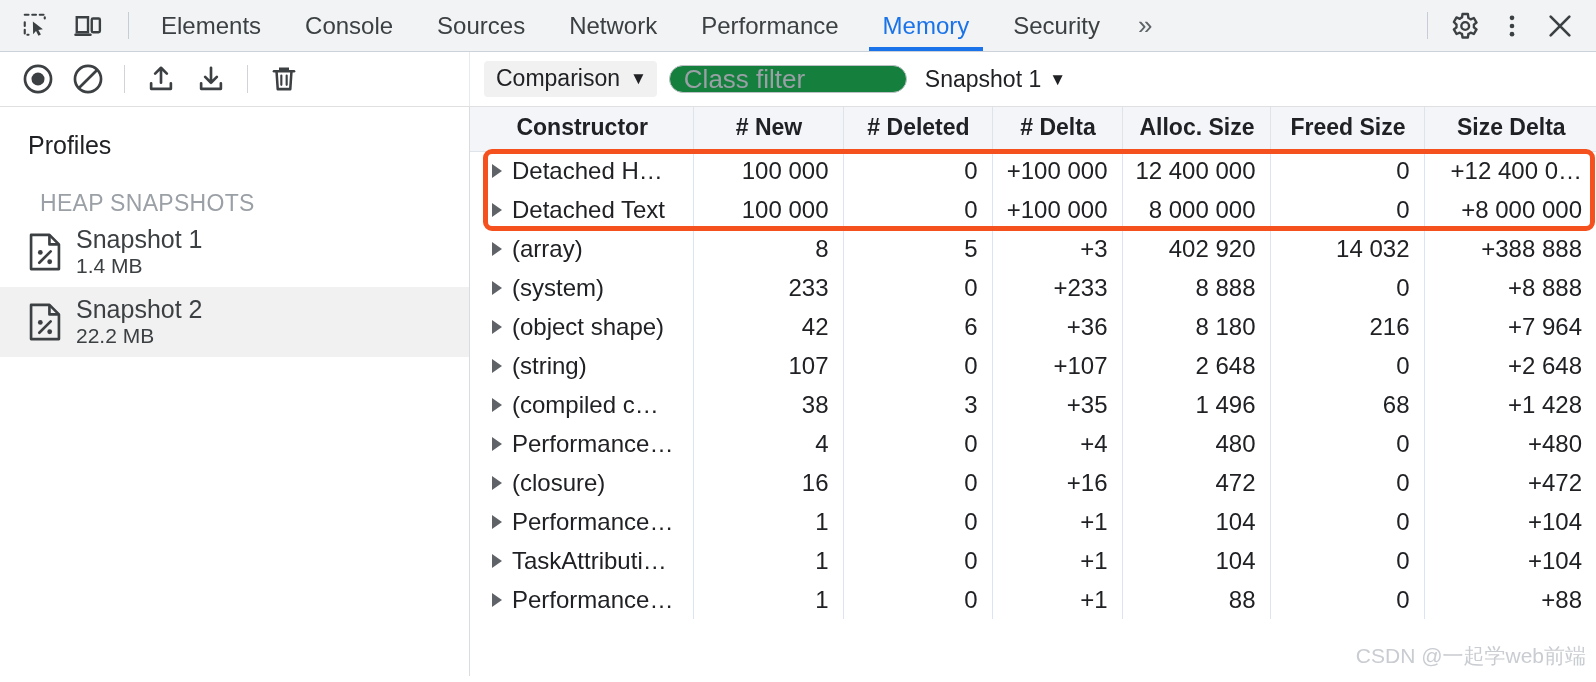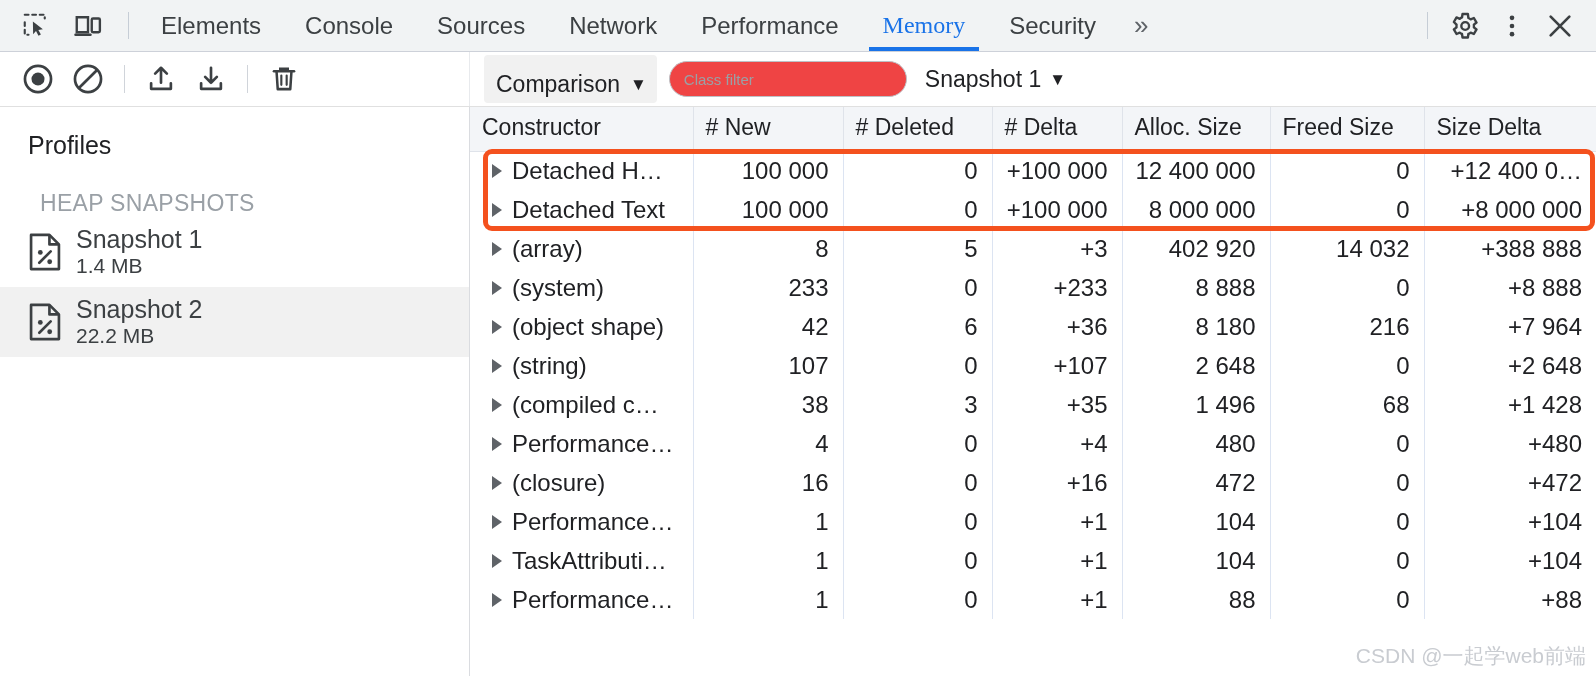--- a/index.html
+++ b/index.html
@@ -32,21 +32,21 @@
   .tabs { display:flex; align-items:stretch; flex: 1 1 auto; }
   .tab {
     display:flex; align-items:center;
     padding: 0 22px;
     font-size: 24px;
     color: #3c4043;
     cursor: pointer;
     position: relative;
     white-space: nowrap;
   }
-  .tab.active { color: #1a73e8; font-family: Liberation Serif, serif; }
+  .tab.active { color: #1a73e8; }
   .tab.active::after {
     content:""; position:absolute; left: 8px; right: 8px; bottom: 0;
     height: 4px; background: #1a73e8;
   }
   .tab.more { font-size: 26px; padding: 0 16px; color:#5f6368; }
   .tb-right { display:flex; align-items:center; padding-right: 14px; gap: 4px; }
 
   
   .toolbar2 {
     height: 55px;
@@ -63,42 +63,42 @@
   .t2-btn {
     width: 44px; height: 44px; display:flex; align-items:center; justify-content:center;
     border-radius: 4px; cursor:pointer;
   }
   .t2-sep { width:1px; height: 28px; background:#d0d4da; margin: 0 8px; }
   .t2-right { flex:1; display:flex; align-items:center; gap: 12px; padding-left: 14px; }
 
   .dropdown-btn {
     background: #f1f1f1;
     border-radius: 4px;
-    padding: 16px 10px 5px 12px;
+    padding: 4px 10px 5px 12px;
     font-size: 23px; color:#202124;
     display:flex; align-items:center; gap: 10px;
     cursor: pointer;
     white-space: nowrap;
   }
   .dropdown-plain {
     background: transparent;
     padding: 4px 6px;
     font-size: 23px; color:#202124;
     display:flex; align-items:center; gap: 8px;
     cursor: pointer; white-space: nowrap;
   }
   .caret { font-size: 17px; line-height: 1; color:#202124; }
   .class-filter {
-    width: 238px; height: 36px;
+    width: 238px; height: 28px;
     border: 1px solid #bdc1c6;
     border-radius: 18px;
     padding: 0 14px;
-    font-size: 15px;
+    font-size: 26px;
     font-family: "Liberation Sans", sans-serif;
-    color: #202124; background:#ef4444;
+    color: #202124; background:#15803d;
     outline: none;
   }
   .class-filter::placeholder { color: #9aa0a6; }
 
   
   .body { display:flex; height: 569px; }
 
   
   .sidebar {
     width: 470px; background:#fff;
@@ -124,24 +124,24 @@
   .snap-ico { width: 34px; height: 38px; flex: 0 0 auto; }
   .snap-texts { display:flex; flex-direction:column; justify-content:center; }
   .snap-name { font-size: 25px; color:#3c4043; line-height: 1.12; }
   .snap-size { font-size: 21px; color:#3c4043; line-height: 1.2; }
 
   
   .tablewrap { flex:1; position:relative; background:#fff; overflow:hidden; }
   table.grid { border-collapse: collapse; width: 1126px; table-layout: fixed; }
   table.grid th {
     background: #f3f5f8;
-    font-weight: normal;
+    font-weight: bold;
     font-size: 23px;
     color: #202124;
-    text-align: left;
+    text-align: center;
     padding: 6px 10px 8px 12px;
     height: 44px;
     border-right: 1px solid #dfe3ea;
     border-bottom: 1px solid #dfe3ea;
     white-space: nowrap;
   }
   table.grid th:last-child { border-right: none; }
   table.grid td {
     font-size: 24px;
     color: #202124;

